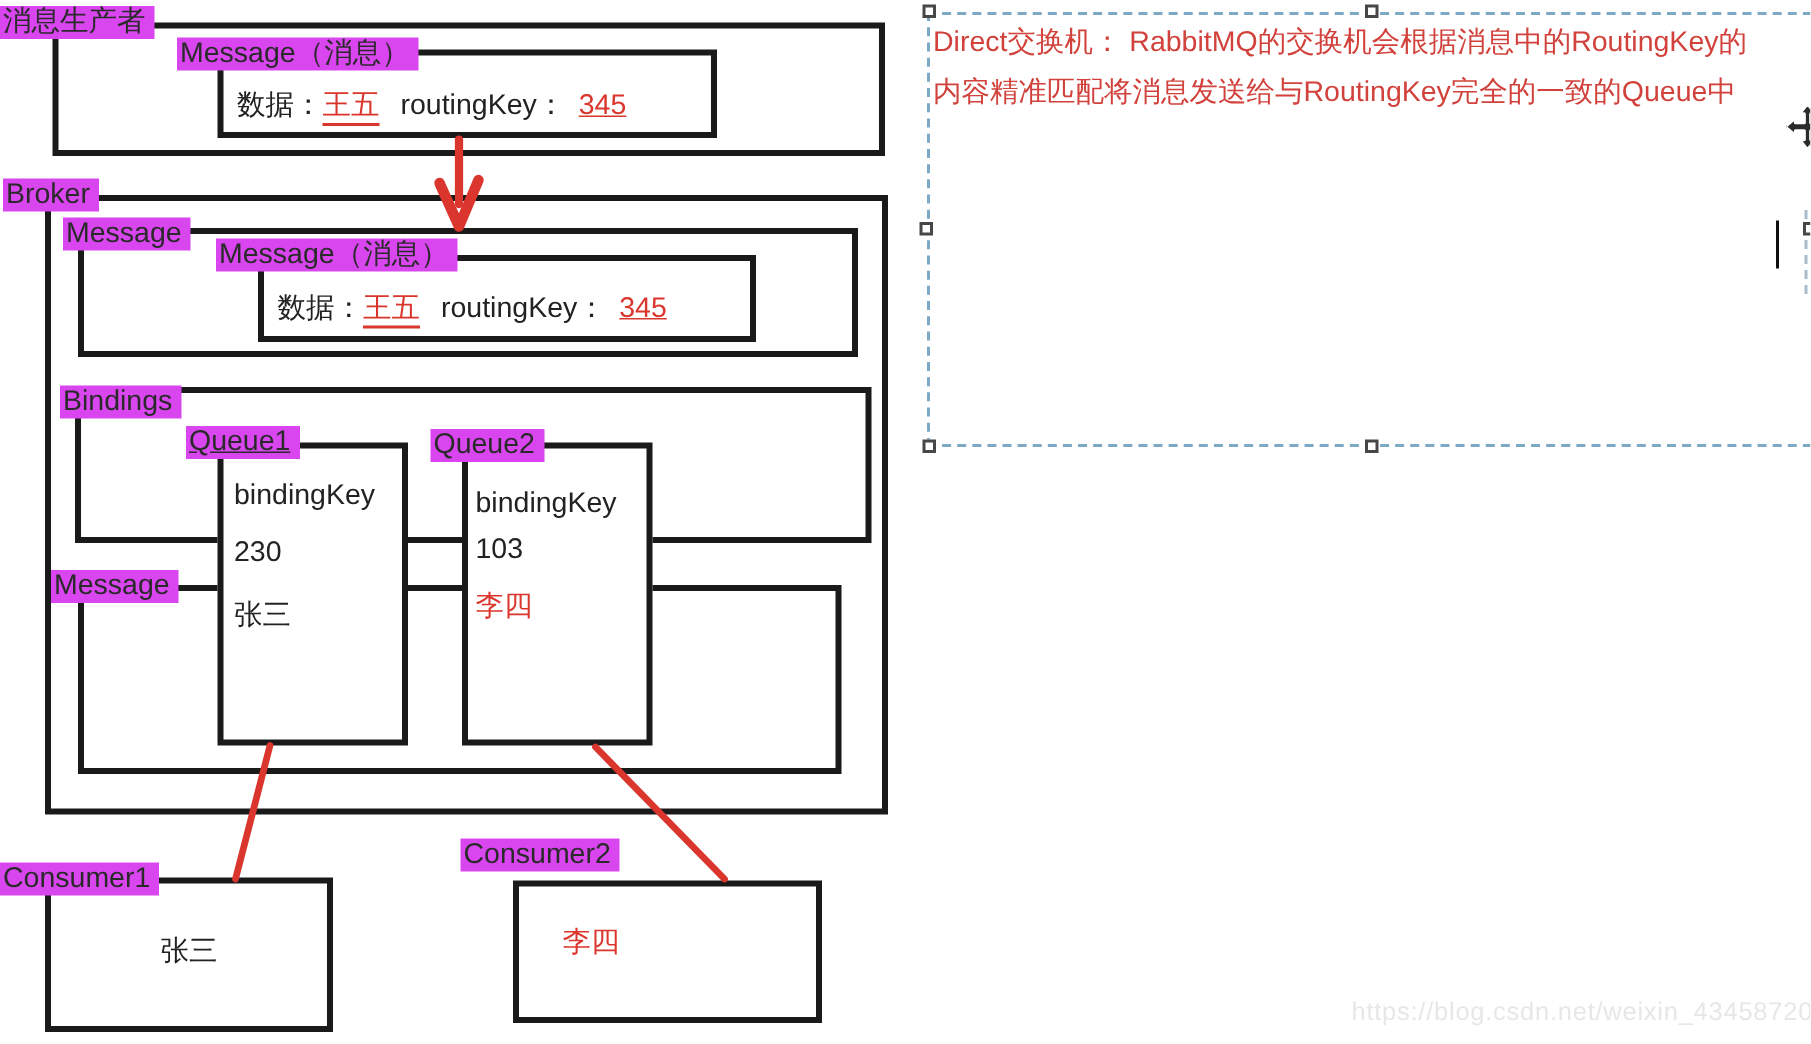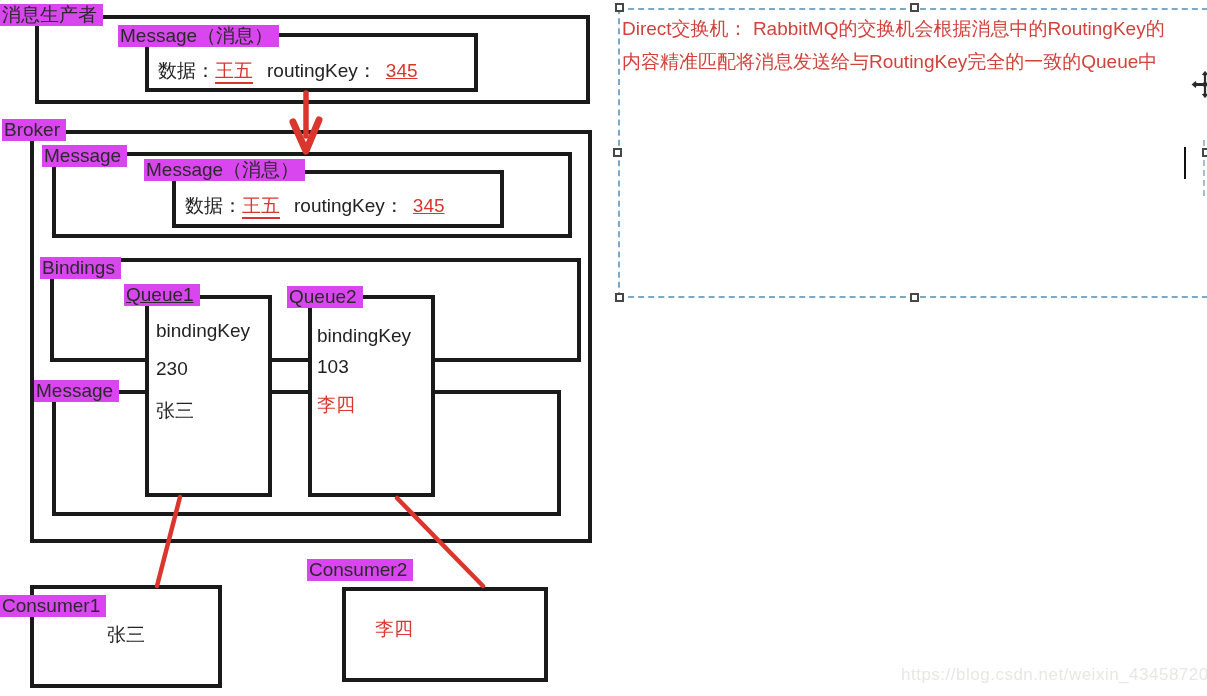--- a/index.html
+++ b/index.html
@@ -73,21 +73,21 @@
 
   <div class="lbl z6" style="left:0px;top:4px;">消息生产者</div>
   <div class="lbl z6" style="left:118px;top:25px;">Message（消息）</div>
   <div class="lbl z6" style="left:2px;top:119px;">Broker</div>
   <div class="lbl z6" style="left:42px;top:145px;">Message</div>
   <div class="lbl z6" style="left:144px;top:159px;">Message（消息）</div>
   <div class="lbl z6" style="left:40px;top:257px;">Bindings</div>
   <div class="lbl z6" style="left:124px;top:284px;text-decoration:underline;">Queue1</div>
   <div class="lbl z6" style="left:287px;top:286px;">Queue2</div>
   <div class="lbl z6" style="left:34px;top:380px;">Message</div>
-  <div class="lbl z6" style="left:0px;top:595px;">Consumer1</div>
+  <div class="lbl z6" style="left:0px;top:575px;">Consumer1</div>
   <div class="lbl z6" style="left:307px;top:559px;">Consumer2</div>
 
   <div class="txt z6" style="left:158px;top:60px;">
     <span>数据：</span><span class="red u-red">王五</span><span class="gap-l">routingKey：</span><span class="red gap-s">345</span>
   </div>
   <div class="txt z6" style="left:185px;top:195px;">
     <span>数据：</span><span class="red u-red">王五</span><span class="gap-l">routingKey：</span><span class="red gap-s">345</span>
   </div>
 
   <div class="txt z6" style="left:156px;top:320px;">bindingKey</div>

